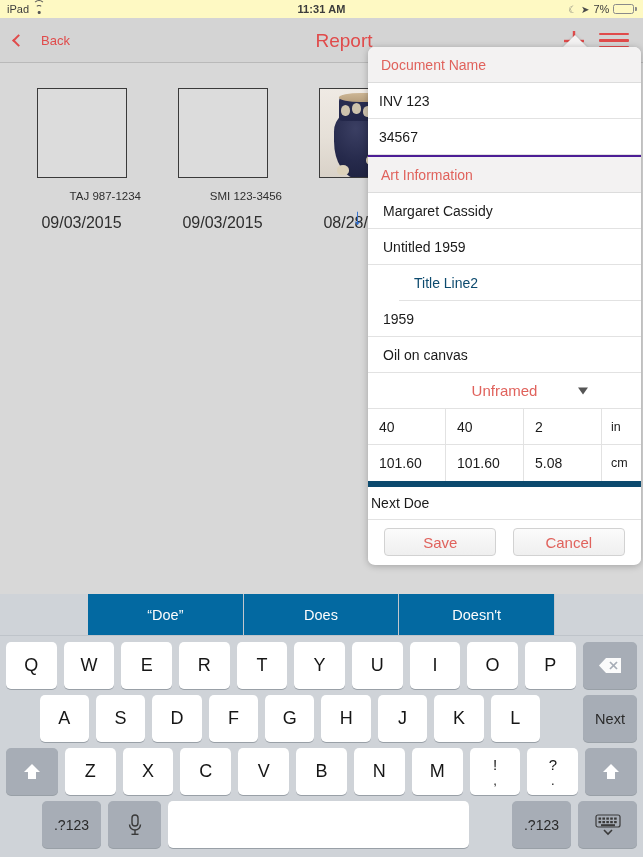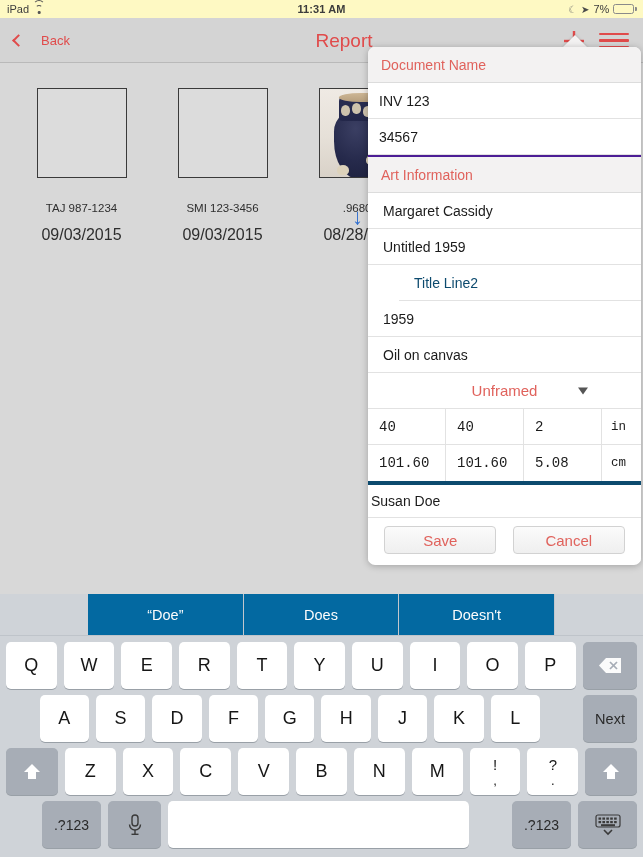--- a/index.html
+++ b/index.html
@@ -61,21 +61,21 @@
   #navbar .burger span{ display:block; height:2.4px; background:#e04b4b; border-radius:1px; }
 
   
   #content{ position:absolute; left:0; top:64px; width:643px; height:530px; background:#d8d8d8; }
   .thumbs{ position:absolute; left:0; top:24px; width:643px; display:flex; gap:0; }
   .thumb{ width:119px; margin-left:22px; text-align:center; }
   .thumb .box{
     width:90px; height:90px; margin:0 auto; background:#dcdcdc;
     border:1.4px solid #3a3a3a; position:relative; overflow:hidden;
   }
-  .thumb .caption{ font-size:11.5px; color:#2e2e2e; margin-top:24px; }
+  .thumb .caption{ font-size:11.5px; color:#2e2e2e; margin-top:12px;text-align:right; }
   .thumb .date{ font-size:16px; color:#2e2e2e; margin-top:12px; }
   .down-arrow{ position:absolute; left:352px; top:140px; color:#2f6fd0; font-size:22px; font-weight:300; }
 
   
   .vase-wrap{ position:absolute; inset:0; background:linear-gradient(#efeae4 0%,#e6e0d8 55%,#d9d2c8 100%); }
   .vase-body{
     position:absolute; left:14px; top:18px; width:62px; height:72px;
     background:radial-gradient(ellipse at 35% 30%, #3b3f63 0%, #262a4c 45%, #171a34 100%);
     border-radius:46% 46% 40% 40% / 34% 34% 52% 52%;
   }
@@ -123,21 +123,21 @@
   .select-row{
     height:36px; display:flex; align-items:center; justify-content:center;
     border-bottom:1px solid #e2e2e2; position:relative; background:#fff;
   }
   .select-row .sel-label{ color:#e0625c; font-size:15px; }
   .select-row .sel-caret{
     position:absolute; right:53px; top:50%; transform:translateY(-50%);
     width:0; height:0; border-left:5.5px solid transparent; border-right:5.5px solid transparent;
     border-top:7px solid #555;
   }
-  .dim-table{ border-bottom:4px solid #0c4a6e;font-family:Liberation Mono, monospace; }
+  .dim-table{ border-bottom:6px solid #0c4a6e; }
   .dim-row{ display:flex; height:36px; border-bottom:1px solid #e2e2e2; }
   .dim-row:last-child{ border-bottom:none; }
   .dim-cell{
     display:flex; align-items:center; font-size:14px; color:#1b1b1b;
     border-right:1px solid #e2e2e2; padding-left:11px;
   }
   .dim-cell.c1{ width:78px; } .dim-cell.c2{ width:78px; }
   .dim-cell.c3{ width:78px; } .dim-cell.c4{ width:39px; border-right:none; }
   .dim-cell.unit{ font-size:12.5px; padding-left:9px; }
   .buyer-row{
@@ -314,21 +314,21 @@
       </div>
       <div class="dim-row">
         <div class="dim-cell c1">101.60</div>
         <div class="dim-cell c2">101.60</div>
         <div class="dim-cell c3">5.08</div>
         <div class="dim-cell c4 unit">cm</div>
       </div>
     </div>
 
     <div class="buyer-row">
-      <span>Susan Doe</span>
+      <span>Next Doe</span>
       <span class="caret"></span>
     </div>
 
     <div class="btn-row">
       <div class="pbtn">Save</div>
       <div class="pbtn">Cancel</div>
     </div>
 
   </div>
 

